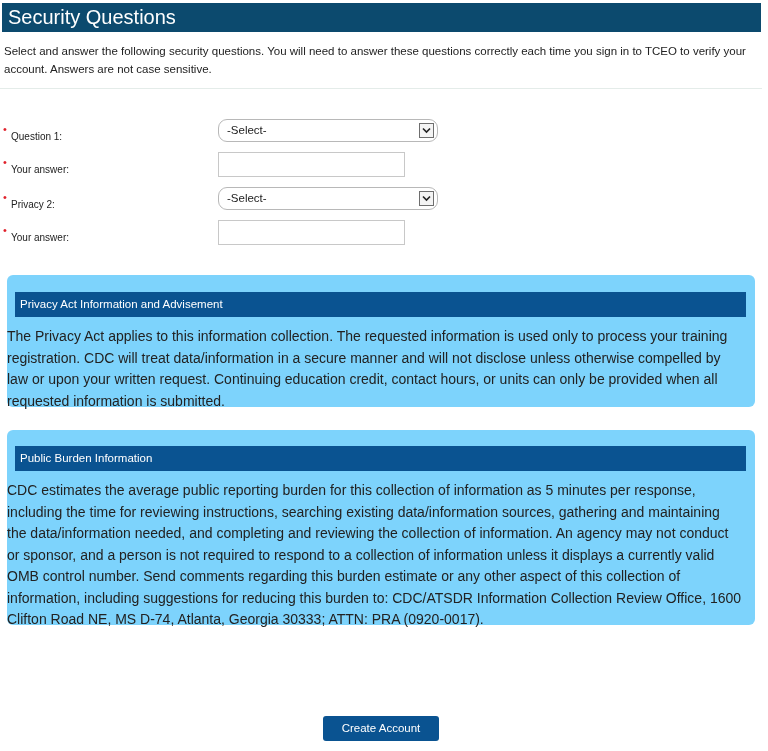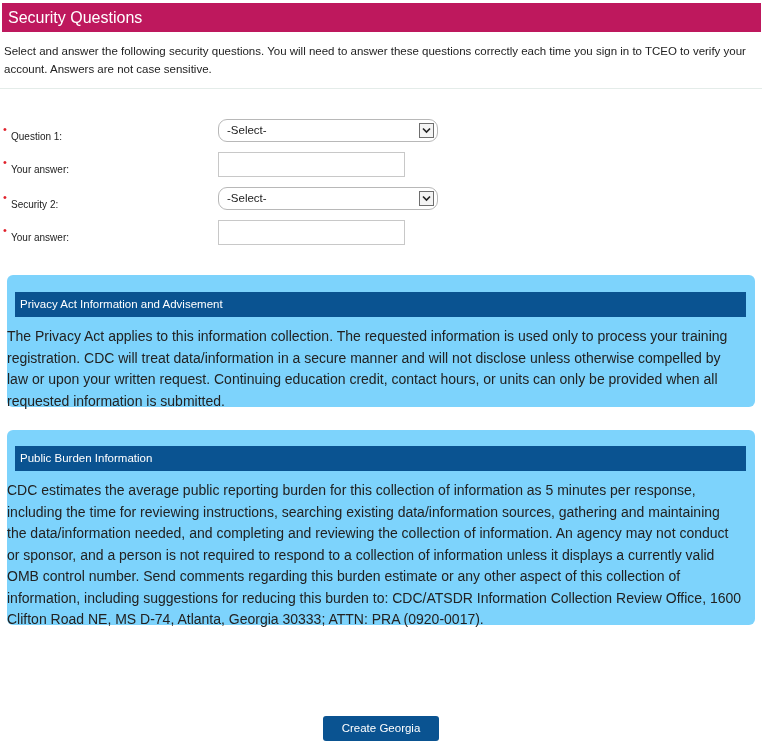--- a/index.html
+++ b/index.html
@@ -1,19 +1,19 @@
 <!DOCTYPE html>
 <html><head>
 <meta charset="utf-8">
 <style>
   html, body { margin:0; padding:0; background:#ffffff; }
   body { width:768px; height:751px; position:relative; overflow:hidden;
          font-family:"Liberation Sans", sans-serif; color:#222; }
   .title-bar { position:absolute; left:2px; top:3px; width:759px; height:29px;
-               background:#be185d; color:#fff; font-size:16px; line-height:29px;
+               background:#0c4a6e; color:#fff; font-size:20px; line-height:29px;
                padding-left:6px; box-sizing:border-box; }
   .intro { position:absolute; left:4px; top:42px; width:758px; font-size:11.5px;
            line-height:18px; color:#222; }
   .divider { position:absolute; left:0; top:88px; width:762px; height:1px; background:#e4ece9; }
   .form-row { position:absolute; left:0; width:460px; height:24px; }
   .bullet { position:absolute; left:3px; top:4px; color:#e0202a; font-size:11px; }
   .label { position:absolute; left:11px; top:12px; font-size:10px; color:#222; }
   .select { position:absolute; left:218px; top:0; width:220px; height:23px;
             border:1px solid #b8b8b8; border-radius:9px; box-sizing:border-box;
             background:#fff; font-size:11.5px; line-height:21px; padding-left:8px; cursor:pointer; }
@@ -52,21 +52,21 @@
 </div>
 
 <div class="form-row" style="top:152px;">
   <span class="bullet">•</span>
   <span class="label">Your answer:</span>
   <div class="text-input"></div>
 </div>
 
 <div class="form-row" style="top:187px;">
   <span class="bullet">•</span>
-  <span class="label">Security 2:</span>
+  <span class="label">Privacy 2:</span>
   <div class="select">
     <span>-Select-</span>
     <span class="arrow">
       <svg width="9" height="7" viewBox="0 0 9 7">
           <polyline points="1,1.5 4.5,5 8,1.5" fill="none" stroke="#222" stroke-width="1.6"></polyline>
         </svg>
     </span>
   </div>
 </div>
 
@@ -79,13 +79,13 @@
 <div class="info-box" style="top:275px; height:132px;">
   <div class="info-head" style="top:17px;">Privacy Act Information and Advisement</div>
   <div class="info-body" style="top:51px;">The Privacy Act applies to this information collection. The requested information is used only to process your training registration. CDC will treat data/information in a secure manner and will not disclose unless otherwise compelled by law or upon your written request. Continuing education credit, contact hours, or units can only be provided when all requested information is submitted.</div>
 </div>
 
 <div class="info-box" style="top:430px; height:195px;text-decoration:underline;">
   <div class="info-head" style="top:16px;">Public Burden Information</div>
   <div class="info-body" style="top:50px;">CDC estimates the average public reporting burden for this collection of information as 5 minutes per response, including the time for reviewing instructions, searching existing data/information sources, gathering and maintaining the data/information needed, and completing and reviewing the collection of information. An agency may not conduct or sponsor, and a person is not required to respond to a collection of information unless it displays a currently valid OMB control number. Send comments regarding this burden estimate or any other aspect of this collection of information, including suggestions for reducing this burden to: CDC/ATSDR Information Collection Review Office, 1600 Clifton Road NE, MS D-74, Atlanta, Georgia 30333; ATTN: PRA (0920-0017).</div>
 </div>
 
-<div class="create-btn">Create Georgia</div>
+<div class="create-btn">Create Account</div>
 
 </body></html>

